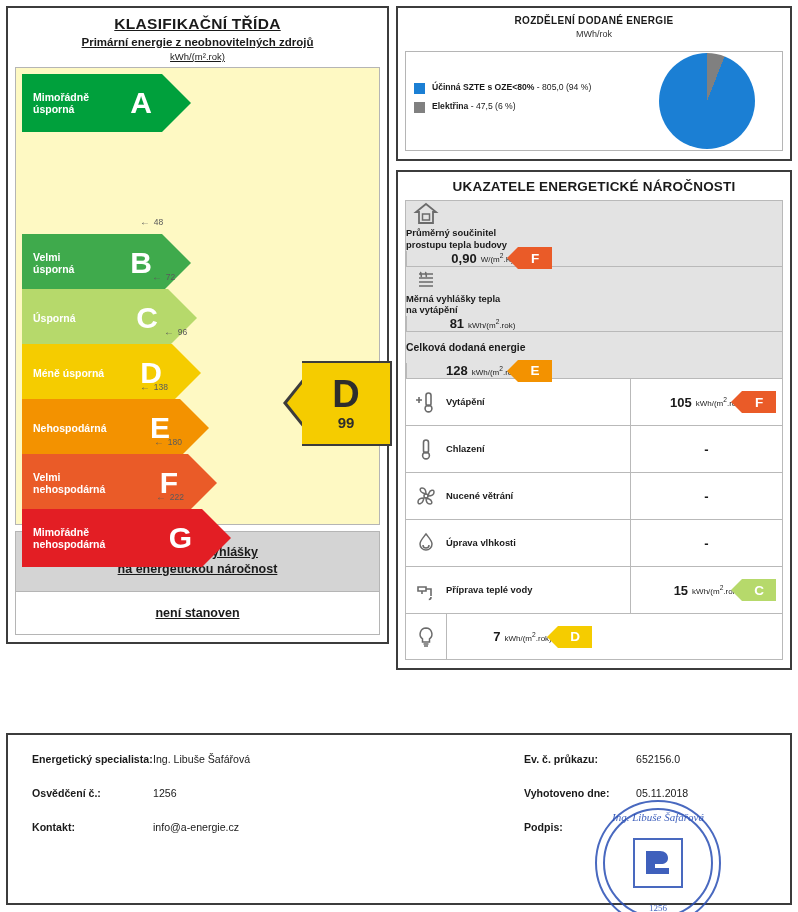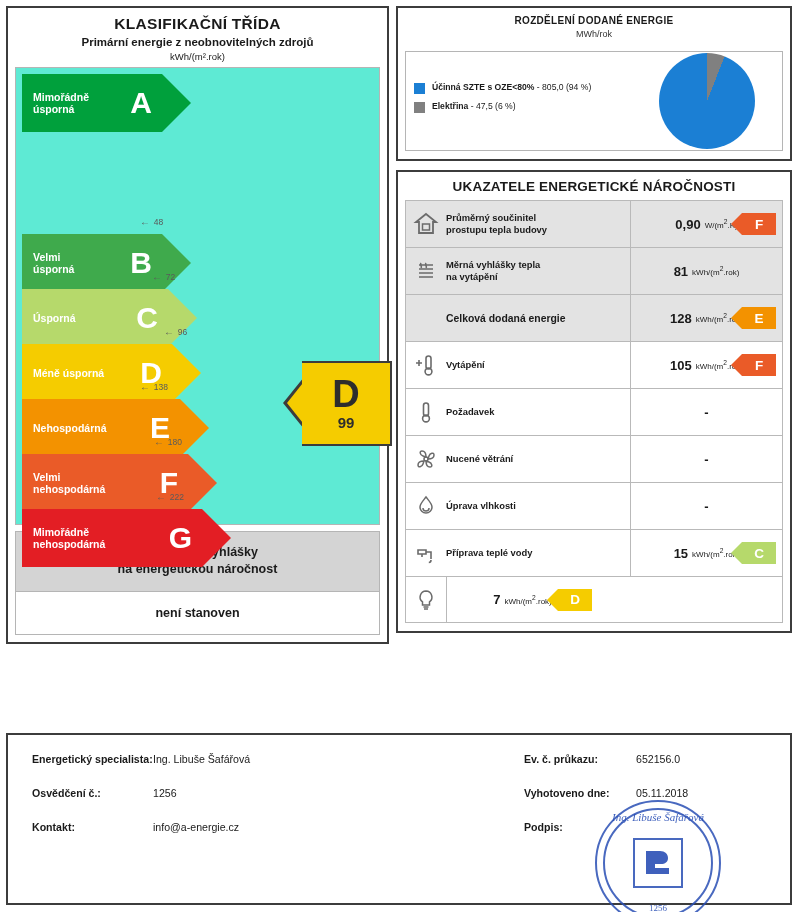--- a/index.html
+++ b/index.html
@@ -19,34 +19,34 @@
     background:#ffffff;
   }
   .panel-title {
     text-align:center;
     font-weight:bold;
     letter-spacing:0.4px;
   }
 
   
   .left-col {
-    position:absolute; left:6px; top:6px; width:383px; height:638px;
+    position:absolute; left:6px; top:6px; width:383px; height:638px;text-decoration:underline;
   }
   .class-panel { width:100%; height:100%; padding:7px; display:flex; flex-direction:column; }
   .class-head { text-align:center; }
   .class-head .t1 { font-size:15.5px; font-weight:bold; letter-spacing:0.3px; }
   .class-head .t2 { font-size:11.5px; font-weight:bold; margin-top:3px; }
   .class-head .t3 { font-size:9.5px; margin-top:3px; }
 
   .bars-box {
     border:1px solid #b5b5b5;
     margin-top:5px;
     height:531px;
     position:relative;
-    background:#5eead4;
+    background:#fef9c3;
   }
 
   .bar-row { position:relative; height:100%; }
   .bar {
     position:absolute;
     left:6px;
     height:58px;
     display:flex;
     align-items:center;
     color:#ffffff;
@@ -132,21 +132,21 @@
   .ind-panel { margin-top:9px; padding:7px 7px 8px; }
   .ind-panel .t1 { font-size:13.5px; font-weight:bold; text-align:center; letter-spacing:0.2px;}
   .ind-list { margin-top:6px; }
   .ind-row {
     display:flex; align-items:stretch;
     border:1px solid #b9b9b9;
     border-bottom:none;
     min-height:47px;
   }
   .ind-row:last-child { border-bottom:1px solid #b9b9b9; }
-  .ind-row.shade { background:#e3e3e3; }
+  .ind-row.shade { background:#e3e3e3;flex-direction:column; }
   .ind-icon {
     width:40px; display:flex; align-items:center; justify-content:center; flex:none;
   }
   .ind-name { flex:1; display:flex; align-items:center; font-size:9.4px; line-height:1.25; font-weight:bold; padding-right:4px;}
   .ind-val {
     width:152px; flex:none; border-left:1px solid #b9b9b9;
     display:flex; align-items:center; justify-content:center; position:relative;
   }
   .ind-val .num { font-size:13px; font-weight:bold; }
   .ind-val .unit { font-size:8px; margin-left:4px; color:#222; }
@@ -392,21 +392,21 @@
         <div class="ind-row">
           <div class="ind-icon">
             <svg width="26" height="26" viewBox="0 0 26 26">
                 <g stroke="#6b6b6b" stroke-width="1.6" fill="none">
                   <rect x="10.5" y="4" width="5" height="13" rx="2.5"></rect>
                   <circle cx="13" cy="19.5" r="3.4"></circle>
                 </g>
               </svg>
           </div>
           <div class="ind-name">
-              <span>Požadavek</span>
+              <span>Chlazení</span>
             </div>
           <div class="ind-val">
             <span class="dash">-</span>
           </div>
         </div>
 
         <div class="ind-row">
           <div class="ind-icon">
             <svg width="26" height="26" viewBox="0 0 26 26">
                 <g stroke="#6b6b6b" stroke-width="1.5" fill="none">

